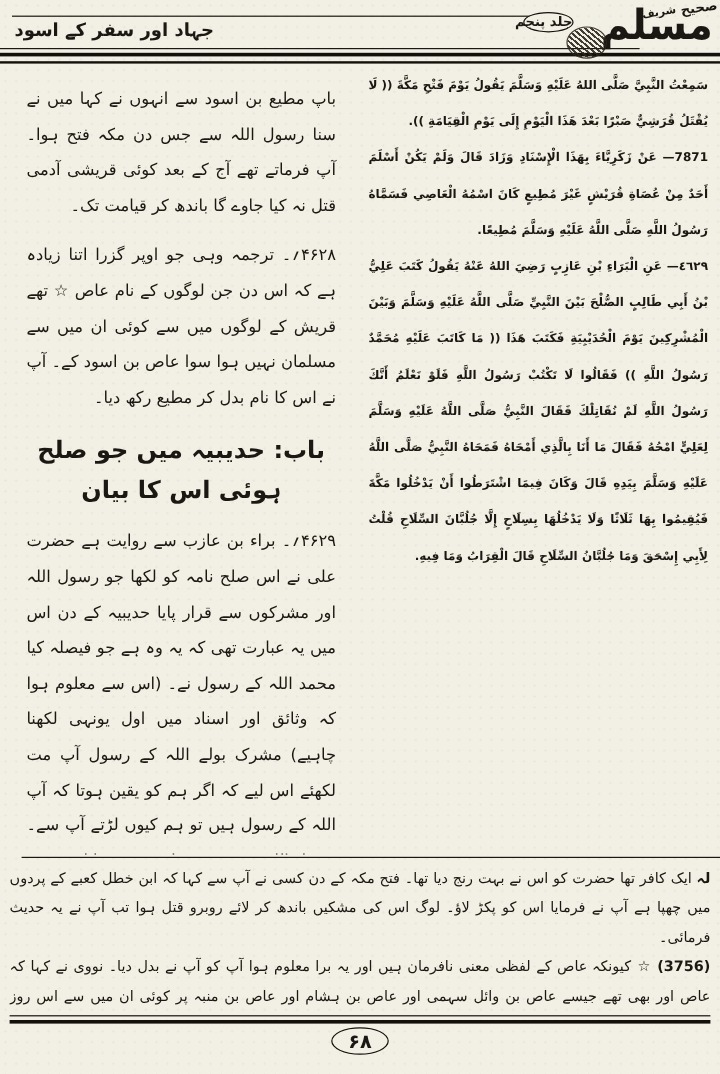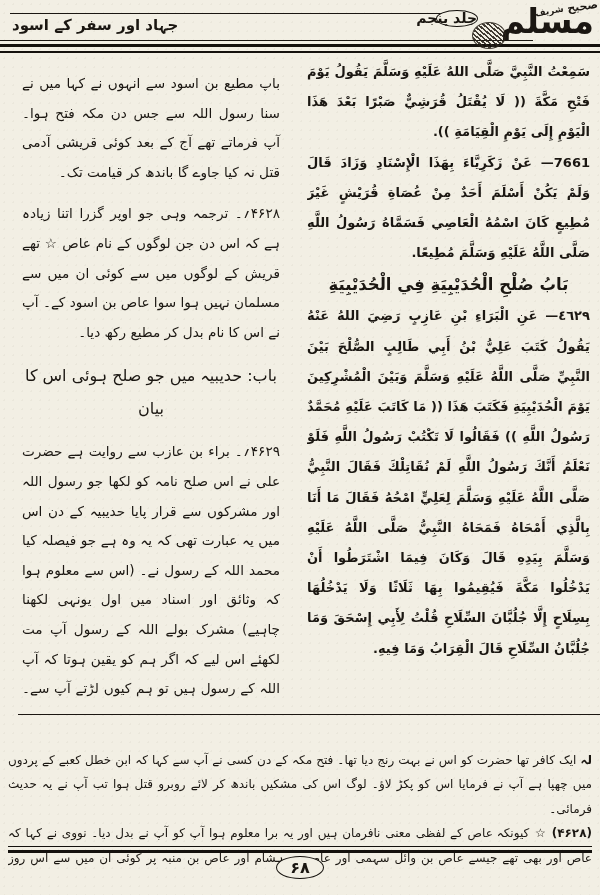--- a/index.html
+++ b/index.html
@@ -39,58 +39,58 @@
     font-size:11px;font-weight:bold;transform:rotate(-8deg);
   }
   .title-sub{
     position:absolute;top:6px;right:36px;
     font-size:9px;font-weight:bold;transform:rotate(-10deg);
   }
   .volume-badge{
     position:absolute;top:10px;right:122px;
     border:1.5px solid #14110d;border-radius:50%;
     width:40px;height:15px;line-height:15px;text-align:left;
-    font-size:14px;font-weight:bold;background:#f2efe4;
+    font-size:11px;font-weight:bold;background:#f2efe4;
     white-space:nowrap;
   }
   .seal{
     position:absolute;top:22px;right:94px;width:32px;height:25px;
     border-radius:50%;
     background:repeating-linear-gradient(40deg,#2a241c 0 1.6px,rgba(0,0,0,0) 1.6px 3.4px);
     border:1px solid #2a241c;opacity:.88;
   }
   
   .content{
     position:absolute;top:57px;right:10px;left:10px;height:655px;
     display:flex;gap:15px;direction:rtl;
   }
   .col{overflow:hidden;height:100%;}
   .col-arabic{width:283px;}
   .col-urdu{flex:1;}
   .col-arabic p{
-    margin:0;font-size:13px;font-weight:bold;line-height:30.2px;
+    margin:0;font-size:10px;font-weight:bold;line-height:30.2px;
     text-align:justify;direction:rtl;
   }
   .col-arabic .bab-heading{
     margin:0;font-size:16.5px;font-weight:bold;line-height:33px;
     text-align:center;direction:rtl;
   }
   .col-urdu p{
     margin:12px;font-size:13.6px;font-weight:normal;line-height:29.6px;
     text-align:justify;direction:rtl;
   }
   .col-urdu .bab-heading{
-    margin:0;font-size:16px;font-weight:normal;line-height:33px;
+    margin:0;font-size:20px;font-weight:bold;line-height:33px;
     text-align:center;direction:rtl;
   }
   
   .footnote-sep{top:714px;left:18px;width:582px;height:1.2px;}
   .footnotes{
     position:absolute;top:720px;right:8px;left:8px;height:122px;overflow:hidden;
-    font-size:12px;line-height:24.4px;text-align:justify;direction:rtl;margin-top:28px;
+    font-size:12px;line-height:24.4px;text-align:justify;direction:rtl;
   }
   .footnotes p{margin:0;}
   .fn-marker{font-weight:bold;}
   
   .rule-bottom{
     position:absolute;top:846px;left:8px;width:584px;height:3px;
     border-top:1.3px solid #14110d;border-bottom:3.5px solid #14110d;
   }
   .page-number{
     position:absolute;top:856px;left:50%;transform:translateX(-50%);
@@ -114,43 +114,42 @@
     <span class="title-main" lang="ar">مسلم</span>
     <span class="title-sub" lang="ur">شریف</span>
     <span class="volume-badge" lang="ur">جلد پنجم</span>
     <span class="seal"></span>
   </div>
 
   <div class="content">
 
     <section class="col col-arabic" lang="ar">
       <p>سَمِعْتُ النَّبِيَّ صَلَّى اللهُ عَلَيْهِ وَسَلَّمَ يَقُولُ يَوْمَ فَتْحِ مَكَّةَ (( لَا يُقْتَلُ قُرَشِيٌّ صَبْرًا بَعْدَ هَذَا الْيَوْمِ إِلَى يَوْمِ الْقِيَامَةِ )).</p>
-      <p>7661— عَنْ زَكَرِيَّاءَ بِهَذَا الْإِسْنَادِ وَزَادَ قَالَ وَلَمْ يَكُنْ أَسْلَمَ أَحَدٌ مِنْ عُصَاةِ قُرَيْشٍ غَيْرَ مُطِيعٍ كَانَ اسْمُهُ الْعَاصِي فَسَمَّاهُ رَسُولُ اللَّهِ صَلَّى اللَّهُ عَلَيْهِ وَسَلَّمَ مُطِيعًا.</p>
-      <h2 class="bab-heading">بَابُ صُلْحِ الْحُدَيْبِيَةِ فِي الْحُدَيْبِيَةِ</h2>
+      <p>7871— عَنْ زَكَرِيَّاءَ بِهَذَا الْإِسْنَادِ وَزَادَ قَالَ وَلَمْ يَكُنْ أَسْلَمَ أَحَدٌ مِنْ عُصَاةِ قُرَيْشٍ غَيْرَ مُطِيعٍ كَانَ اسْمُهُ الْعَاصِي فَسَمَّاهُ رَسُولُ اللَّهِ صَلَّى اللَّهُ عَلَيْهِ وَسَلَّمَ مُطِيعًا.</p>
       <p>٤٦٢٩— عَنِ الْبَرَاءِ بْنِ عَازِبٍ رَضِيَ اللهُ عَنْهُ يَقُولُ كَتَبَ عَلِيُّ بْنُ أَبِي طَالِبٍ الصُّلْحَ بَيْنَ النَّبِيِّ صَلَّى اللَّهُ عَلَيْهِ وَسَلَّمَ وَبَيْنَ الْمُشْرِكِينَ يَوْمَ الْحُدَيْبِيَةِ فَكَتَبَ هَذَا (( مَا كَاتَبَ عَلَيْهِ مُحَمَّدٌ رَسُولُ اللَّهِ )) فَقَالُوا لَا تَكْتُبْ رَسُولُ اللَّهِ فَلَوْ نَعْلَمُ أَنَّكَ رَسُولُ اللَّهِ لَمْ نُقَاتِلْكَ فَقَالَ النَّبِيُّ صَلَّى اللَّهُ عَلَيْهِ وَسَلَّمَ لِعَلِيٍّ امْحُهُ فَقَالَ مَا أَنَا بِالَّذِي أَمْحَاهُ فَمَحَاهُ النَّبِيُّ صَلَّى اللَّهُ عَلَيْهِ وَسَلَّمَ بِيَدِهِ قَالَ وَكَانَ فِيمَا اشْتَرَطُوا أَنْ يَدْخُلُوا مَكَّةَ فَيُقِيمُوا بِهَا ثَلَاثًا وَلَا يَدْخُلُهَا بِسِلَاحٍ إِلَّا جُلُبَّانَ السِّلَاحِ قُلْتُ لِأَبِي إِسْحَقَ وَمَا جُلُبَّانُ السِّلَاحِ قَالَ الْقِرَابُ وَمَا فِيهِ.</p>
     </section>
 
     <section class="col col-urdu" lang="ur">
       <p>باپ مطیع بن اسود سے انہوں نے کہا میں نے سنا رسول اللہ سے جس دن مکہ فتح ہوا۔ آپ فرماتے تھے آج کے بعد کوئی قریشی آدمی قتل نہ کیا جاوے گا باندھ کر قیامت تک۔</p>
       <p>۴۶۲۸؍۔ ترجمہ وہی جو اوپر گزرا اتنا زیادہ ہے کہ اس دن جن لوگوں کے نام عاص ☆ تھے قریش کے لوگوں میں سے کوئی ان میں سے مسلمان نہیں ہوا سوا عاص بن اسود کے۔ آپ نے اس کا نام بدل کر مطیع رکھ دیا۔</p>
       <h2 class="bab-heading">باب: حدیبیہ میں جو صلح ہوئی اس کا بیان</h2>
       <p>۴۶۲۹؍۔ براء بن عازب سے روایت ہے حضرت علی نے اس صلح نامہ کو لکھا جو رسول اللہ اور مشرکوں سے قرار پایا حدیبیہ کے دن اس میں یہ عبارت تھی کہ یہ وہ ہے جو فیصلہ کیا محمد اللہ کے رسول نے۔ (اس سے معلوم ہوا کہ وثائق اور اسناد میں اول یونہی لکھنا چاہیے) مشرک بولے اللہ کے رسول آپ مت لکھئے اس لیے کہ اگر ہم کو یقین ہوتا کہ آپ اللہ کے رسول ہیں تو ہم کیوں لڑتے آپ سے۔ رسول اللہ نے حضرت علی سے فرمایا میٹ دے اس لفظ کو۔ انہوں نے عرض کیا میں اس کو میٹنے والا نہیں (یہ انہوں نے ادب کی راہ سے عرض کیا یہ جان کر کہ حضرت کا حکم قطعی نہیں ہے ورنہ اس کی اطاعت واجب ہو جاتی) رسول اللہ نے اس کو اپنے ہاتھ سے میٹ دیا (یہ آپ کا معجزہ تھا اس لیے کہ آپ پڑھے لکھے نہ تھے۔ ایک روایت میں ہے کہ آپ نے اپنے ہاتھ مبارک سے بجائے رسول کے ابن عبداللہ کا لفظ لکھ دیا) اس میں ایک شرط یہ بھی تھی کہ مکہ میں آویں اور</p>
     </section>
 
   </div>
 
   <div class="rule footnote-sep"></div>
 
   <section class="footnotes" lang="ur">
     <p>
       <span class="fn-marker">لہ</span>
       <span>ایک کافر تھا حضرت کو اس نے بہت رنج دیا تھا۔ فتح مکہ کے دن کسی نے آپ سے کہا کہ ابن خطل کعبے کے پردوں میں چھپا ہے آپ نے فرمایا اس کو پکڑ لاؤ۔ لوگ اس کی مشکیں باندھ کر لائے روبرو قتل ہوا تب آپ نے یہ حدیث فرمائی۔</span>
     </p>
     <p>
-      <span class="fn-marker">(۴۶۲۸) ☆</span>
+      <span class="fn-marker">(3756) ☆</span>
       <span>کیونکہ عاص کے لفظی معنی نافرمان ہیں اور یہ برا معلوم ہوا آپ کو آپ نے بدل دیا۔ نووی نے کہا کہ عاص اور بھی تھے جیسے عاص بن وائل سہمی اور عاص بن ہشام اور عاص بن منبہ پر کوئی ان میں سے اس روز مسلمان نہیں ہوا البتہ ایک عاص اور مسلمان ہوا ابو جندل سہیل بن عمرو پر شاید راوی کو اس کا خیال نہیں رہا کیونکہ وہ کنیت سے زیادہ مشہور تھا۔</span>
     </p>
   </section>
 
   <div class="rule-bottom"></div>
   <div class="page-number">
     <span>۶۸</span>
   </div>
 
 </div>

